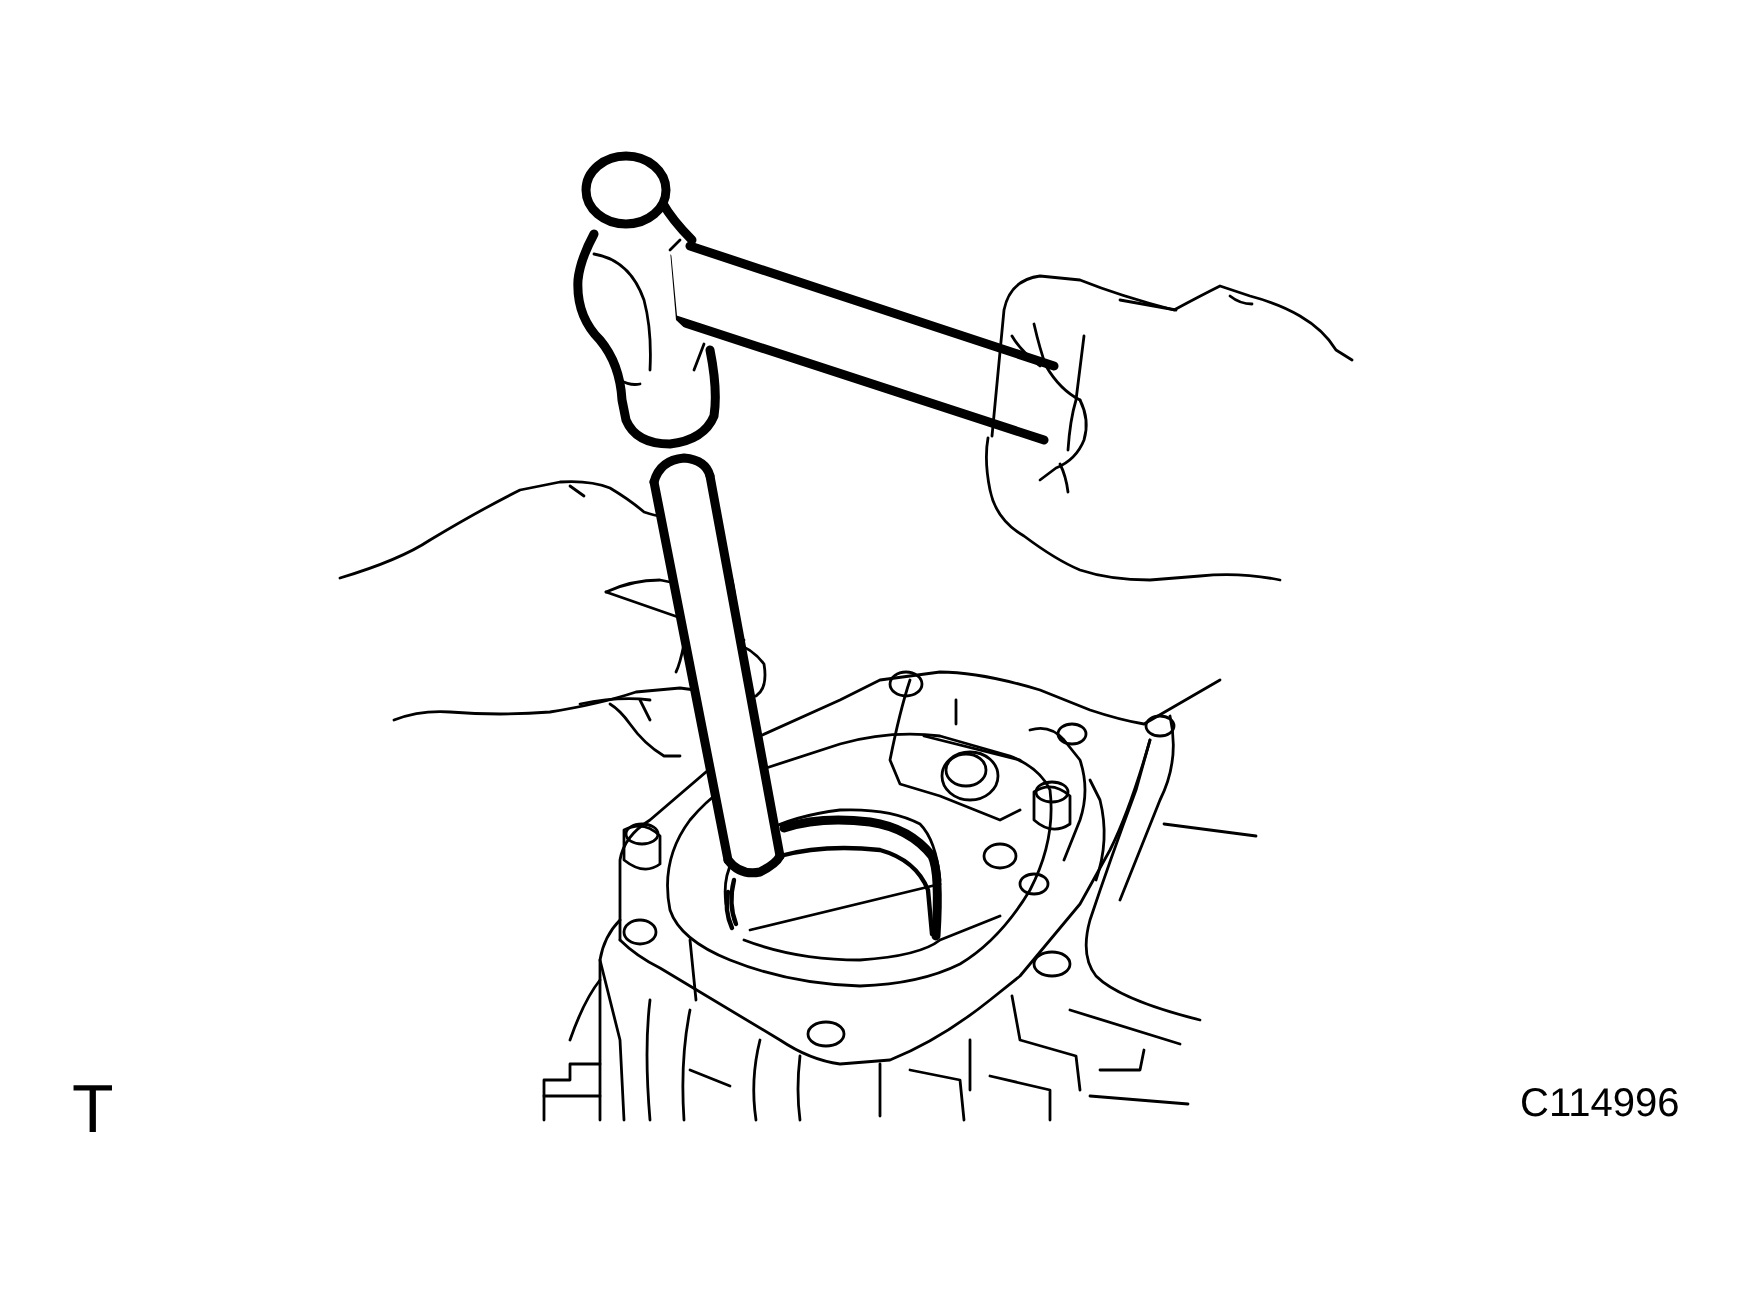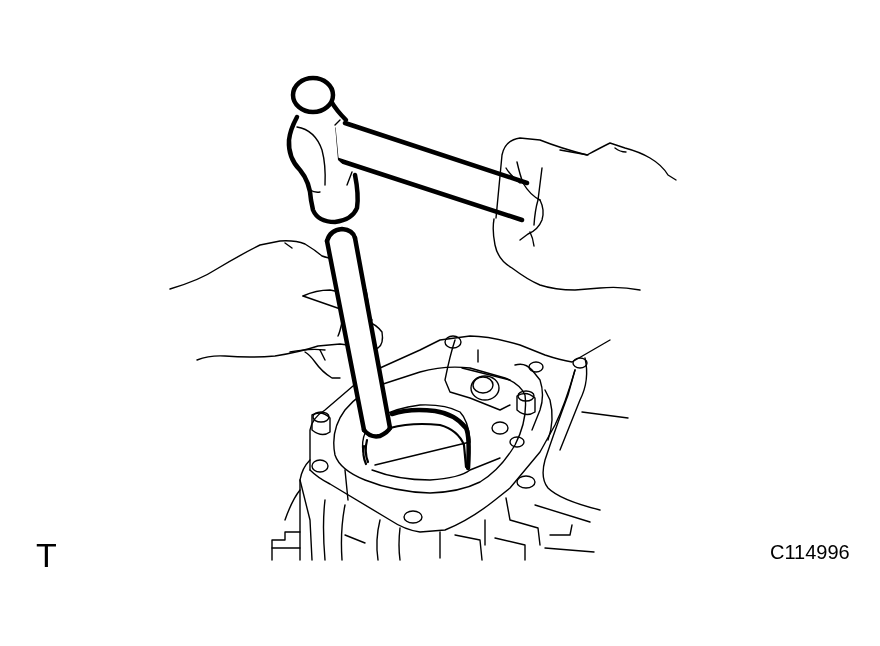--- a/index.html
+++ b/index.html
@@ -2,21 +2,21 @@
 <html><head>
 <meta charset="utf-8">
 <style>
   html, body { margin: 0; padding: 0; background: #ffffff; }
   body { width: 880px; height: 646px; position: relative; overflow: hidden;
          font-family: "Liberation Sans", sans-serif; }
   #figure { position: absolute; left: 0; top: 0; width: 880px; height: 646px; }
   .label-t { position: absolute; left: 36px; top: 538px; font-size: 34px;
              font-family: "Liberation Sans", sans-serif; color: #000; line-height: 1; }
   .fig-code { position: absolute; left: 760px; top: 542px; font-size: 20px;
-              font-family: "Liberation Sans", sans-serif; color: #000; line-height: 1; margin-left: 10px; }
+              font-family: "Liberation Sans", sans-serif; color: #000; line-height: 1; }
   .thick { fill: none; stroke: #000; stroke-width: 4.5; stroke-linejoin: round; stroke-linecap: round; }
   .thin { fill: none; stroke: #000; stroke-width: 1.4; stroke-linejoin: round; stroke-linecap: round; }
   .med { fill: none; stroke: #000; stroke-width: 2.2; stroke-linejoin: round; stroke-linecap: round; }
   .whitefill { fill: #fff; }
 </style>
 </head>
 <body>
 
 <div>
 <svg id="figure" viewBox="0 0 880 646" xmlns="http://www.w3.org/2000/svg">

